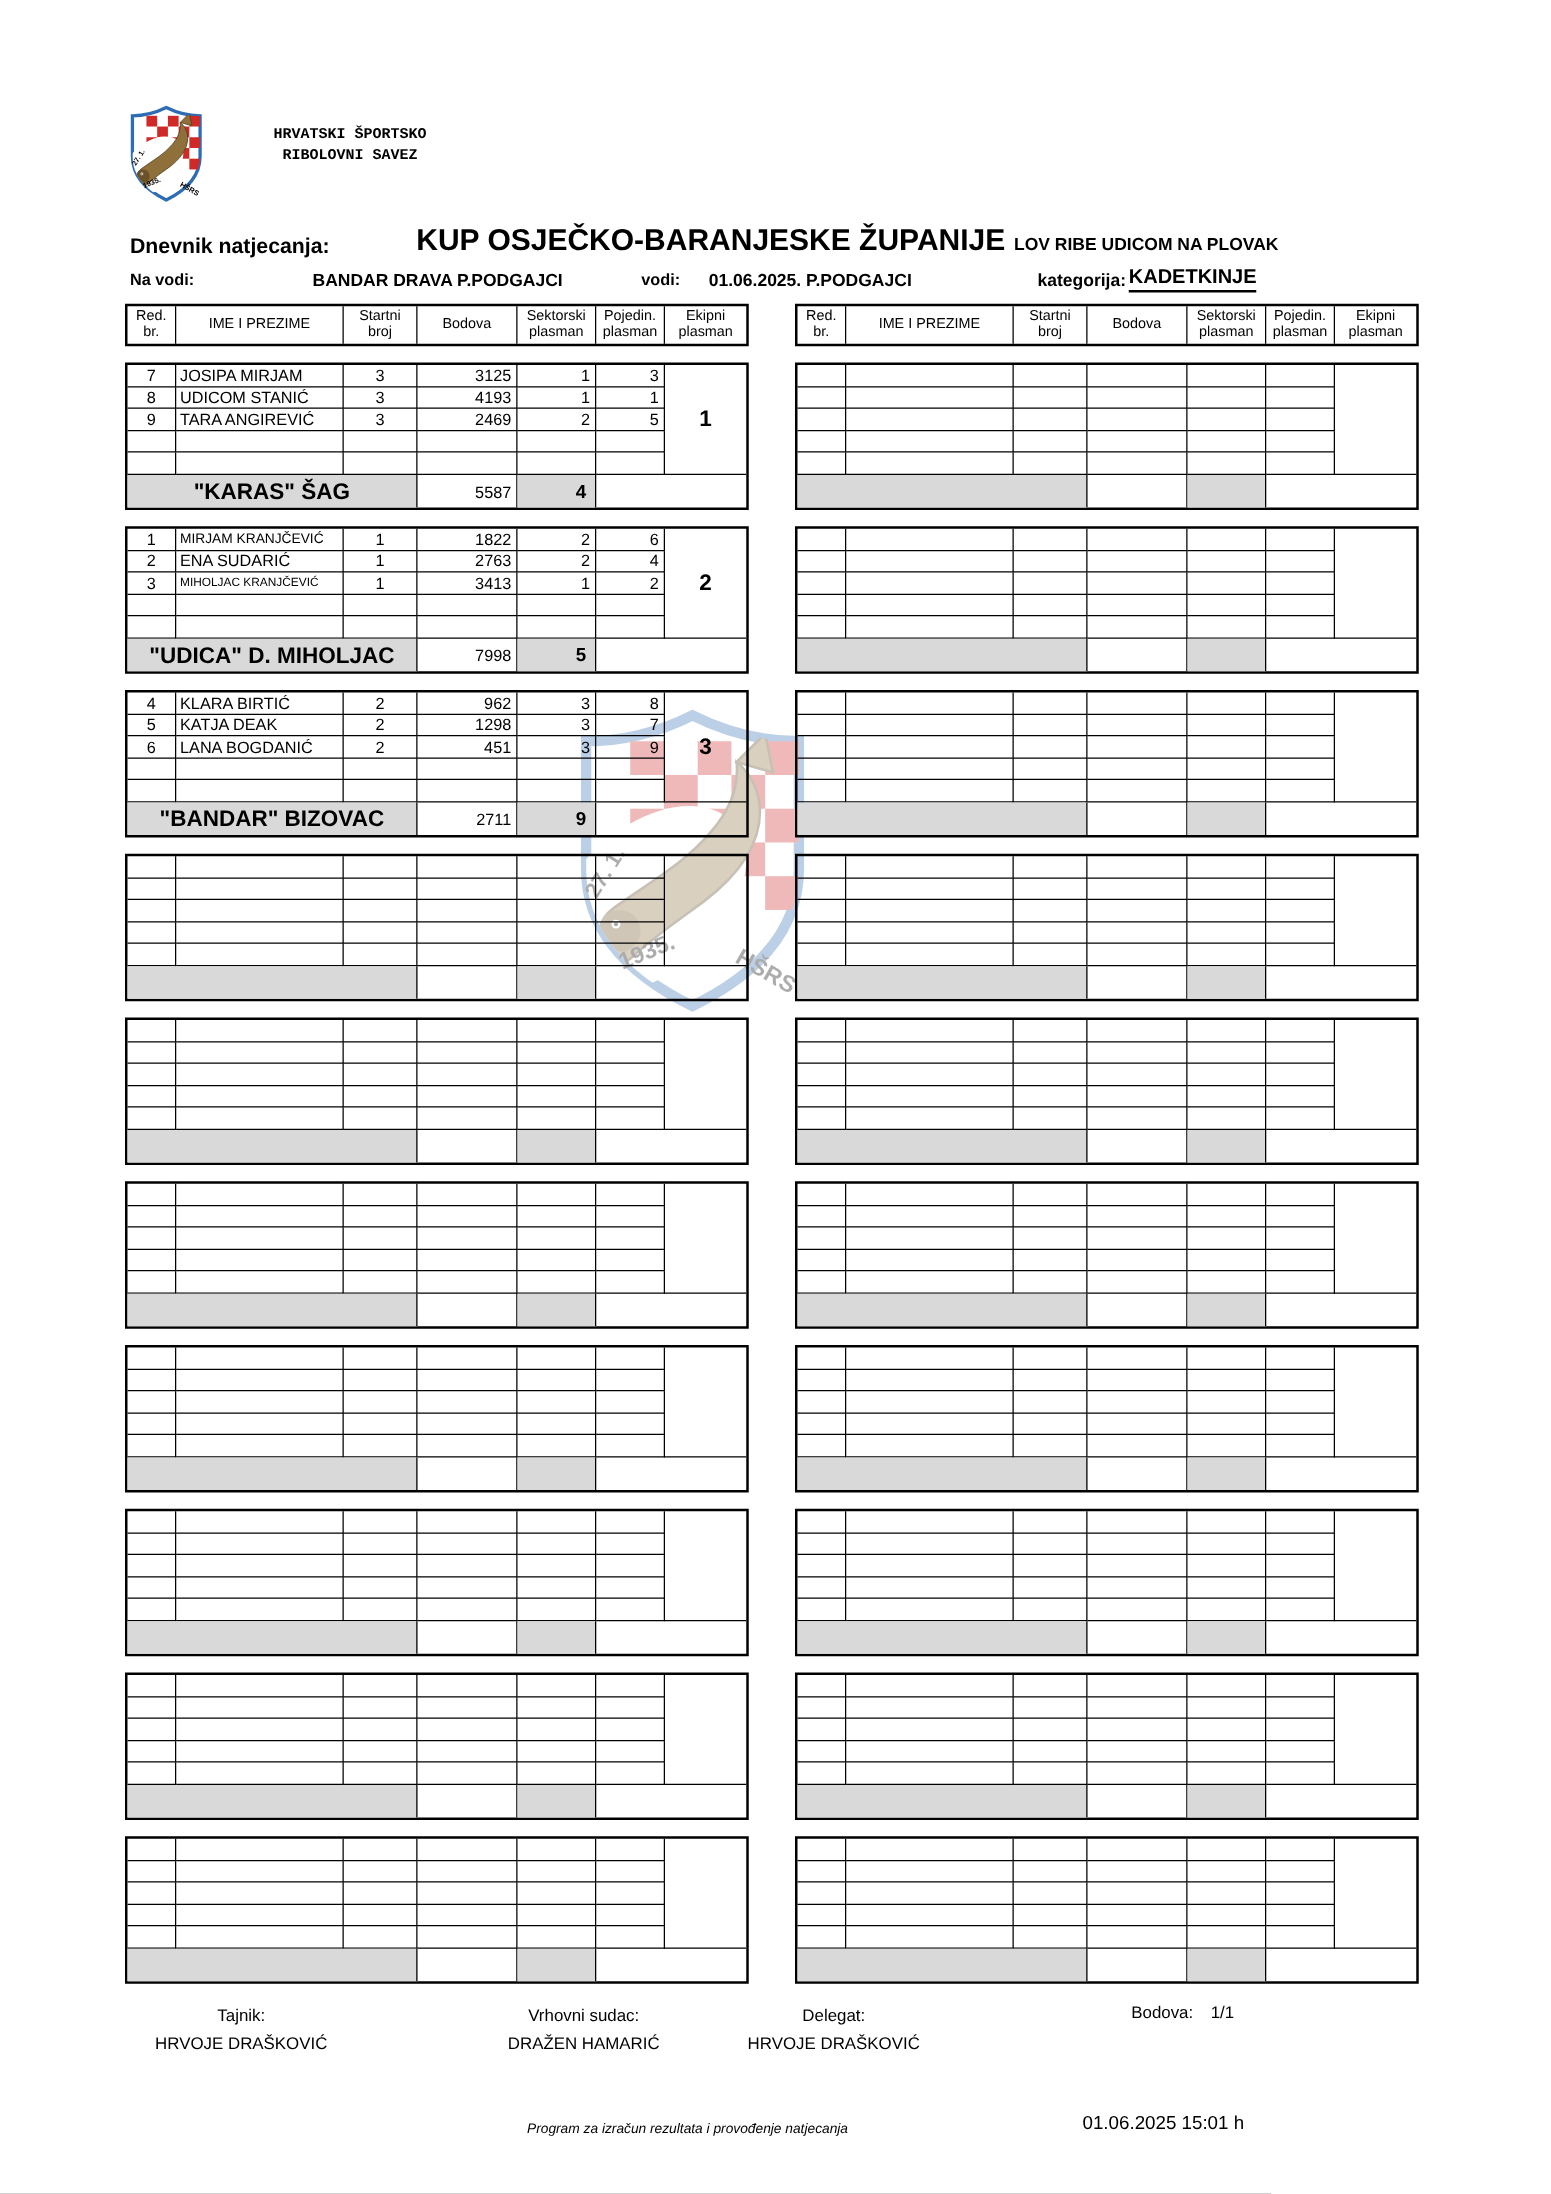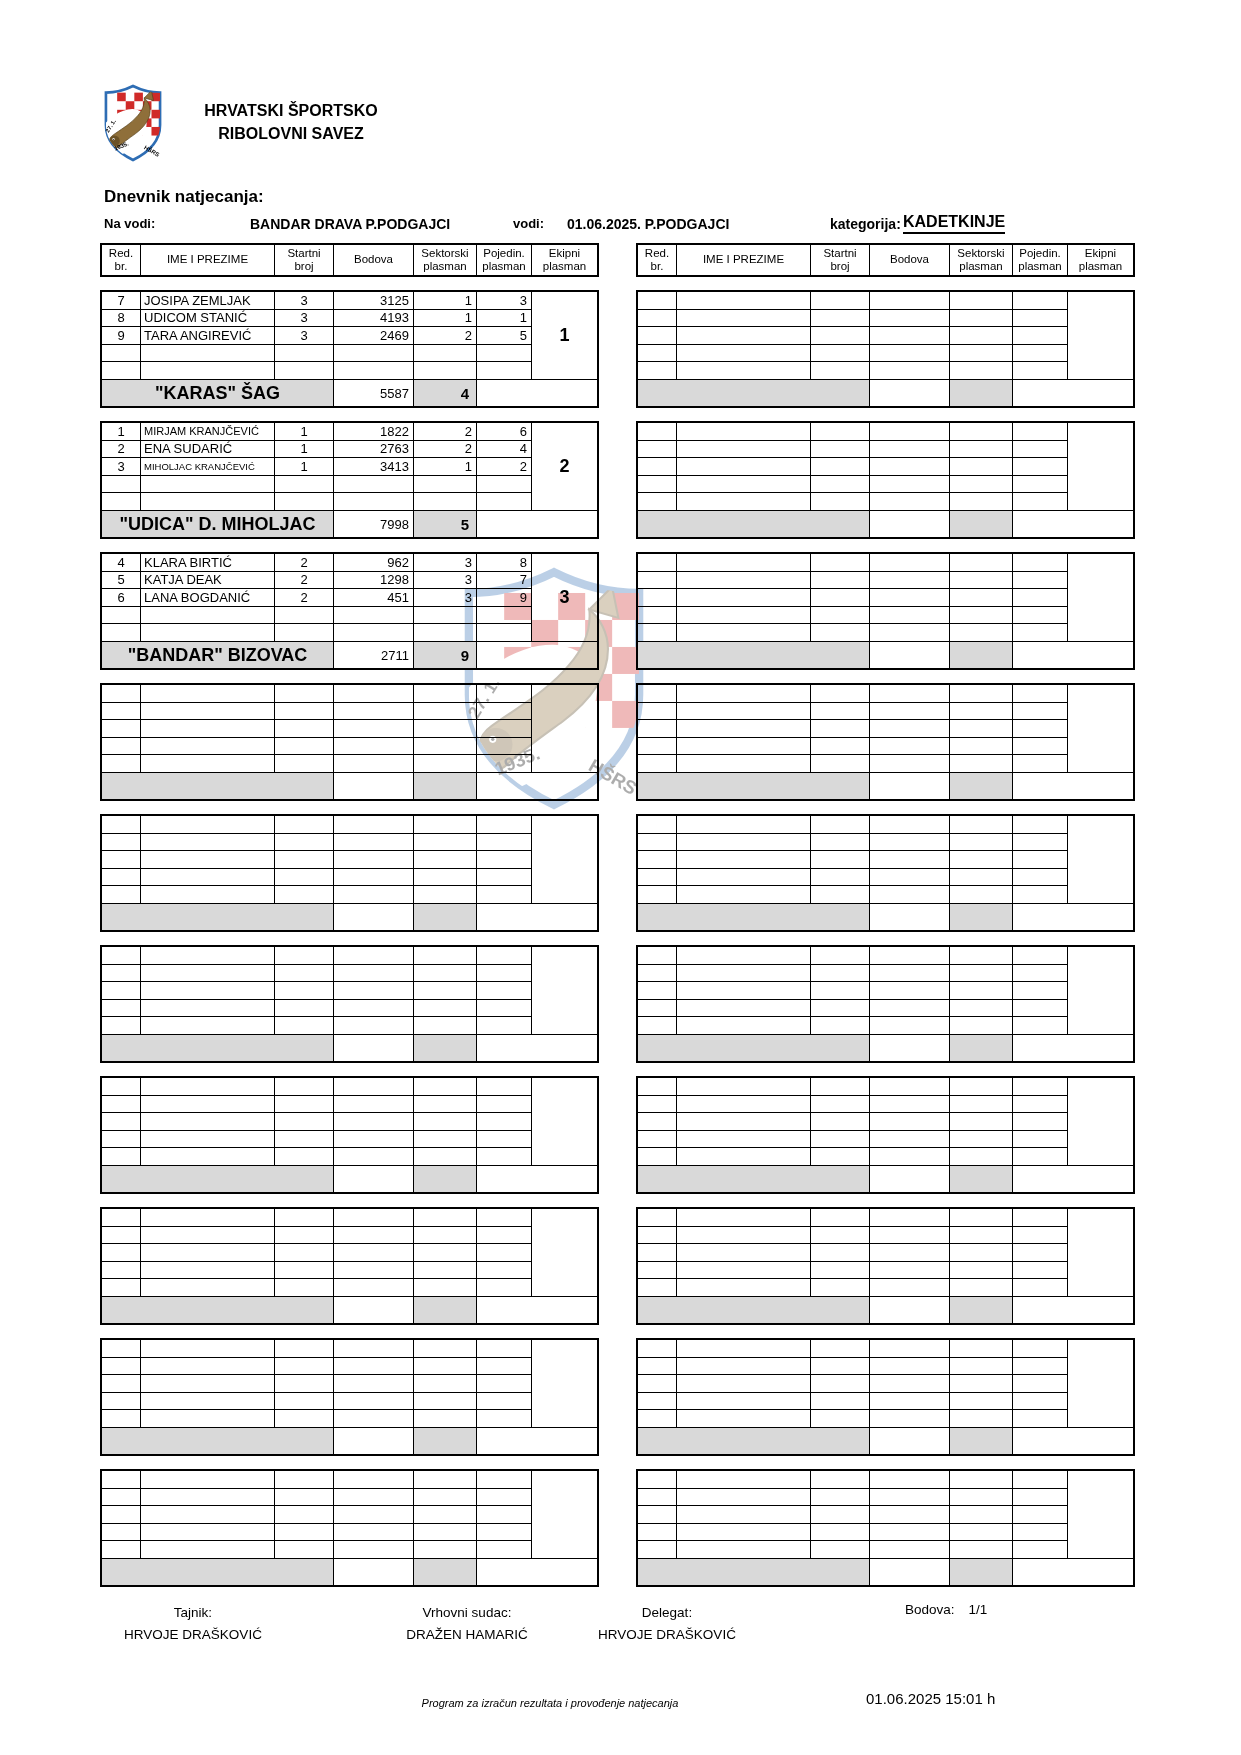--- a/index.html
+++ b/index.html
@@ -1,22 +1,22 @@
 <!DOCTYPE html>
 <html><head>
 <meta charset="utf-8">
 <style>
   html,body{margin:0;padding:0;background:#888;}
   .page{position:relative;width:1241px;height:1755px;background:#fff;margin:0 auto;
         font-family:"Liberation Sans",sans-serif;color:#000;overflow:hidden;}
 
   
   .badge{position:absolute;left:100px;top:83px;width:66px;height:80px;}
-  .org{position:absolute;left:199px;top:99px;width:184px;text-align:center;
-       font-weight:bold;font-size:16px;line-height:1.45;}
+  .org{position:absolute;left:188px;top:99px;width:184px;text-align:center;
+       font-weight:bold;font-size:12px;line-height:1.45;font-family:Liberation Mono, monospace;}
   .doc-label{position:absolute;left:104px;top:187px;font-weight:bold;font-size:17px;}
   .titlewrap{position:absolute;left:333px;top:179px;white-space:nowrap;}
   .title{font-size:24px;font-weight:bold;}
   .subtitle{font-size:14px;font-weight:bold;margin-left:7px;}
   .info{position:absolute;top:216px;font-weight:bold;font-size:13px;white-space:nowrap;}
   .i-venue{left:250px;font-size:14px;}
   .i-navodi{left:104px;}
   .i-danalbl{left:513px;}
   .i-dana{left:567px;font-size:14px;}
   .i-katlbl{left:830px;font-size:14px;}
@@ -106,20 +106,23 @@
   <div class="badge">
     <svg viewBox="0 0 100 118" width="66" height="80">
         <use href="#hsrs"></use>
       </svg>
   </div>
   <div class="org">
     <div>HRVATSKI ŠPORTSKO</div>
     <div>RIBOLOVNI SAVEZ</div>
   </div>
   <div class="doc-label">Dnevnik natjecanja:</div>
+  <div class="titlewrap">
+    <span class="title">KUP OSJEČKO-BARANJESKE ŽUPANIJE</span><span class="subtitle">LOV RIBE UDICOM NA PLOVAK</span>
+  </div>
   <div class="info i-navodi">Na vodi:</div>
   <div class="info i-venue">BANDAR DRAVA P.PODGAJCI</div>
   <div class="info i-danalbl">vodi:</div>
   <div class="info i-dana">01.06.2025. P.PODGAJCI</div>
   <div class="info i-katlbl">kategorija:</div>
   <div class="info i-kat">KADETKINJE</div>
 
   <div class="watermark">
     <svg viewBox="0 0 100 118" width="208" height="245">
         <use href="#hsrs"></use>
@@ -137,21 +140,21 @@
         <div class="hc">Sektorski
 plasman</div>
         <div class="hc">Pojedin.
 plasman</div>
         <div class="hc">Ekipni
 plasman</div>
       </div>
       <div class="block">
         <div class="ek">1</div>
         <div class="c center" style="grid-area: 1 / 1;">7</div>
-        <div class="c namec" style="grid-area: 1 / 2;">JOSIPA ZEMLJAK</div>
+        <div class="c namec" style="grid-area: 1 / 2;">JOSIPA MIRJAM</div>
         <div class="c center" style="grid-area: 1 / 3;">3</div>
         <div class="c right" style="grid-area: 1 / 4;">3125</div>
         <div class="c right" style="grid-area: 1 / 5;">1</div>
         <div class="c right" style="grid-area: 1 / 6;">3</div>
         <div class="c center" style="grid-area: 2 / 1;">8</div>
         <div class="c namec" style="grid-area: 2 / 2;">UDICOM STANIĆ</div>
         <div class="c center" style="grid-area: 2 / 3;">3</div>
         <div class="c right" style="grid-area: 2 / 4;">4193</div>
         <div class="c right" style="grid-area: 2 / 5;">1</div>
         <div class="c right" style="grid-area: 2 / 6;">1</div>

